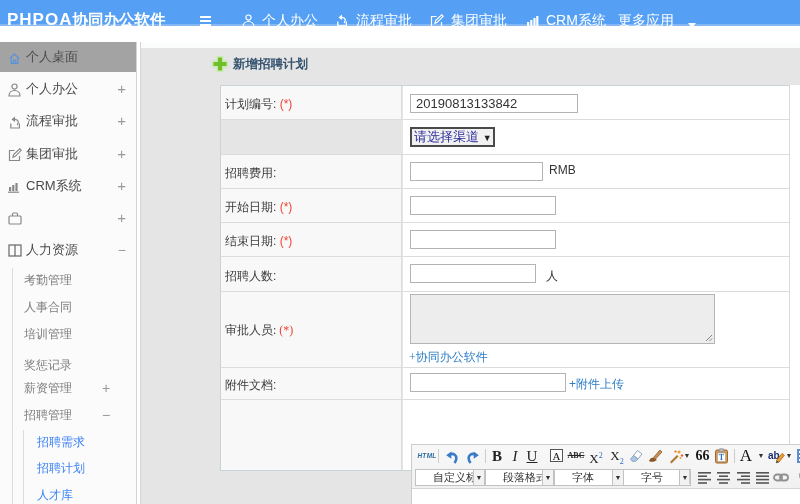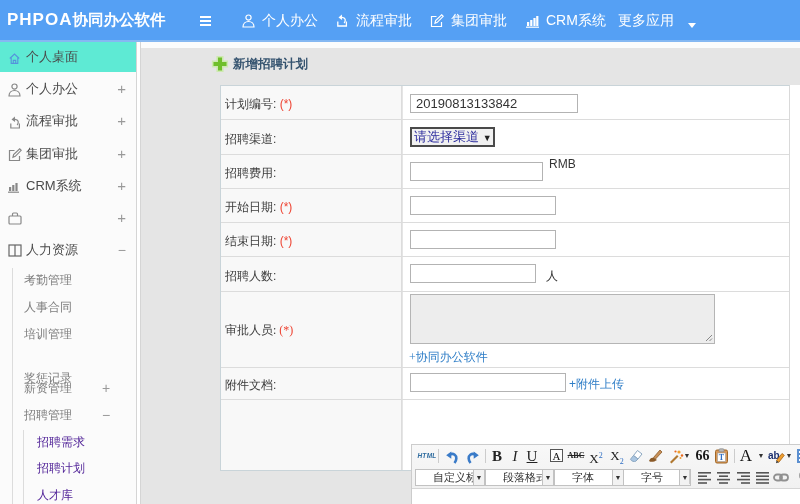--- a/index.html
+++ b/index.html
@@ -1,37 +1,37 @@
 <!DOCTYPE html>
 <html><head>
 <meta charset="utf-8">
 <style>
 * { margin:0; padding:0; box-sizing:border-box; }
 html,body { width:800px; height:504px; overflow:hidden; font-family:"Liberation Sans",sans-serif; background:#fff; }
 .abs { position:absolute; }
 
 
-#topbar { position:absolute; left:0; top:0; width:800px; height:42px; background:#55a0f4; border-bottom:2px solid #85b8f2; }
+#topbar { position:absolute; left:0; top:0; width:800px; height:26px; background:#55a0f4; border-bottom:2px solid #85b8f2; }
 #logo { position:absolute; left:7px; top:0; height:40px; line-height:40px; color:#fff; font-size:17px; font-weight:bold; letter-spacing:0px; }
 .navitem { position:absolute; top:0; height:40px; line-height:40px; color:#fff; font-size:14px; }
 .navitem svg { vertical-align:-3px; margin-right:7px; }
 #ham { position:absolute; left:200px; top:16px; width:11px; }
 #ham div { height:2px; background:#fff; margin-bottom:2px; }
 
 
 #sidebar { position:absolute; left:0; top:42px; width:136px; height:462px; background:#fbfbfb; }
 #sbtrack { position:absolute; left:136px; top:42px; width:5px; height:462px; background:#fff; border-left:1px solid #d5d5d5; border-right:1px solid #d5d5d5; }
 .sb1 { position:absolute; left:0; width:136px; height:32px; line-height:32px; color:#4a4a4a; font-size:13px; }
 .sb1 .txt { position:absolute; left:26px; top:0; }
 .sb1 .pm { position:absolute; right:10px; top:0; color:#999; font-size:15px; font-weight:400; }
 .sb1 svg { position:absolute; left:8px; top:10px; }
-.sb1.active { background:#5eead4; }
+.sb1.active { background:#a3a3a3; }
 .sb2 { position:absolute; left:24px; color:#7d7d7d; font-size:12px; height:27px; line-height:27px; }
 .sb2 .pm { position:absolute; left:78px; top:0; color:#999; font-size:14px; }
-.sb3 { position:absolute; left:37px; color:#4c1d95; font-size:12px; height:26px; line-height:26px;font-family:Liberation Serif, serif; }
+.sb3 { position:absolute; left:37px; color:#3b82f6; font-size:12px; height:26px; line-height:26px;font-family:Liberation Serif, serif; }
 .tline { position:absolute; width:1px; background:#dcdcdc; }
 
 
 #main { position:absolute; left:141px; top:42px; width:659px; height:466px; background:#e5e5e5; }
 #mainband { position:absolute; left:0; top:0; width:659px; height:6px; background:#fbfcfc; }
 #title { position:absolute; left:92px; top:14px; font-size:12.5px; font-weight:bold; color:#35536f; }
 #plusicon { position:absolute; left:70px; top:13px; }
 
 
 #ftable { position:absolute; left:79px; top:43px; width:570px; border:1px solid #c9d4d9; border-right:1px solid #d9d9d9; }
@@ -153,21 +153,21 @@
         <path d="M7 1 L7 12"></path>
       </svg>
     <span class="txt">人力资源</span>
       <span class="pm" style="font-size:14px;">−</span>
     </div>
 
   <div class="tline" style="left:12px; top:226px; height:236px;"></div>
   <div class="sb2" style="top:225px;">考勤管理</div>
   <div class="sb2" style="top:252px;">人事合同</div>
   <div class="sb2" style="top:279px;">培训管理</div>
-  <div class="sb2" style="top:323px;">奖惩记录</div>
+  <div class="sb2" style="top:310px;">奖惩记录</div>
   <div class="sb2" style="top:333px;">薪资管理<span class="pm">+</span></div>
   <div class="sb2" style="top:360px;">招聘管理<span class="pm">−</span></div>
   <div class="tline" style="left:23px; top:388px; height:74px;"></div>
   <div class="sb3" style="top:387px;">招聘需求</div>
   <div class="sb3" style="top:413px;">招聘计划</div>
   <div class="sb3" style="top:440px;">人才库</div>
 </div>
 <div id="sbtrack"></div>
 
 <div id="main">
@@ -180,33 +180,30 @@
 
   <div id="ftable">
     <div class="frow" style="height:34px;">
       <div class="fl">
           <span class="lab" style="top:10px;">计划编号: <span class="req">(*)</span></span>
         </div>
       <div class="fr" style="height:33px;"></div>
       <input class="inp" style="left: 189px; top: 8px; width: 168px; height: 19px;" value="20190813133842">
     </div>
     <div class="frow" style="height:35px;">
-      <div class="fl">
-          <span class="lab" style="top:11px;">招聘渠道:</span>
-        </div>
       <div class="fr" style="height:34px;"></div>
       <span class="abs" style="left:189px; top:7px; width:85px; height:20px; border:2px solid #4a4a4a; background:#f1f1f1; color:#2c2c9e; font-size:13px; line-height:16px; padding-left:2px;">请选择渠道 <span style="font-size:9px; color:#222;">▼</span></span>
     </div>
     <div class="frow" style="height:34px;">
       <div class="fl">
           <span class="lab" style="top:10px;">招聘费用:</span>
         </div>
       <div class="fr" style="height:33px;"></div>
       <input class="inp" style="left: 189px; top: 7px; width: 133px; height: 19px;">
-      <span class="unit" style="left:328px; top:2px;">RMB</span>
+      <span class="unit" style="left:328px; top:8px;">RMB</span>
     </div>
     <div class="frow" style="height:34px;">
       <div class="fl">
           <span class="lab" style="top:10px;">开始日期: <span class="req">(*)</span></span>
         </div>
       <div class="fr" style="height:33px;"></div>
       <input class="inp" style="left: 189px; top: 7px; width: 146px; height: 19px;">
     </div>
     <div class="frow" style="height:34px;">
       <div class="fl">

